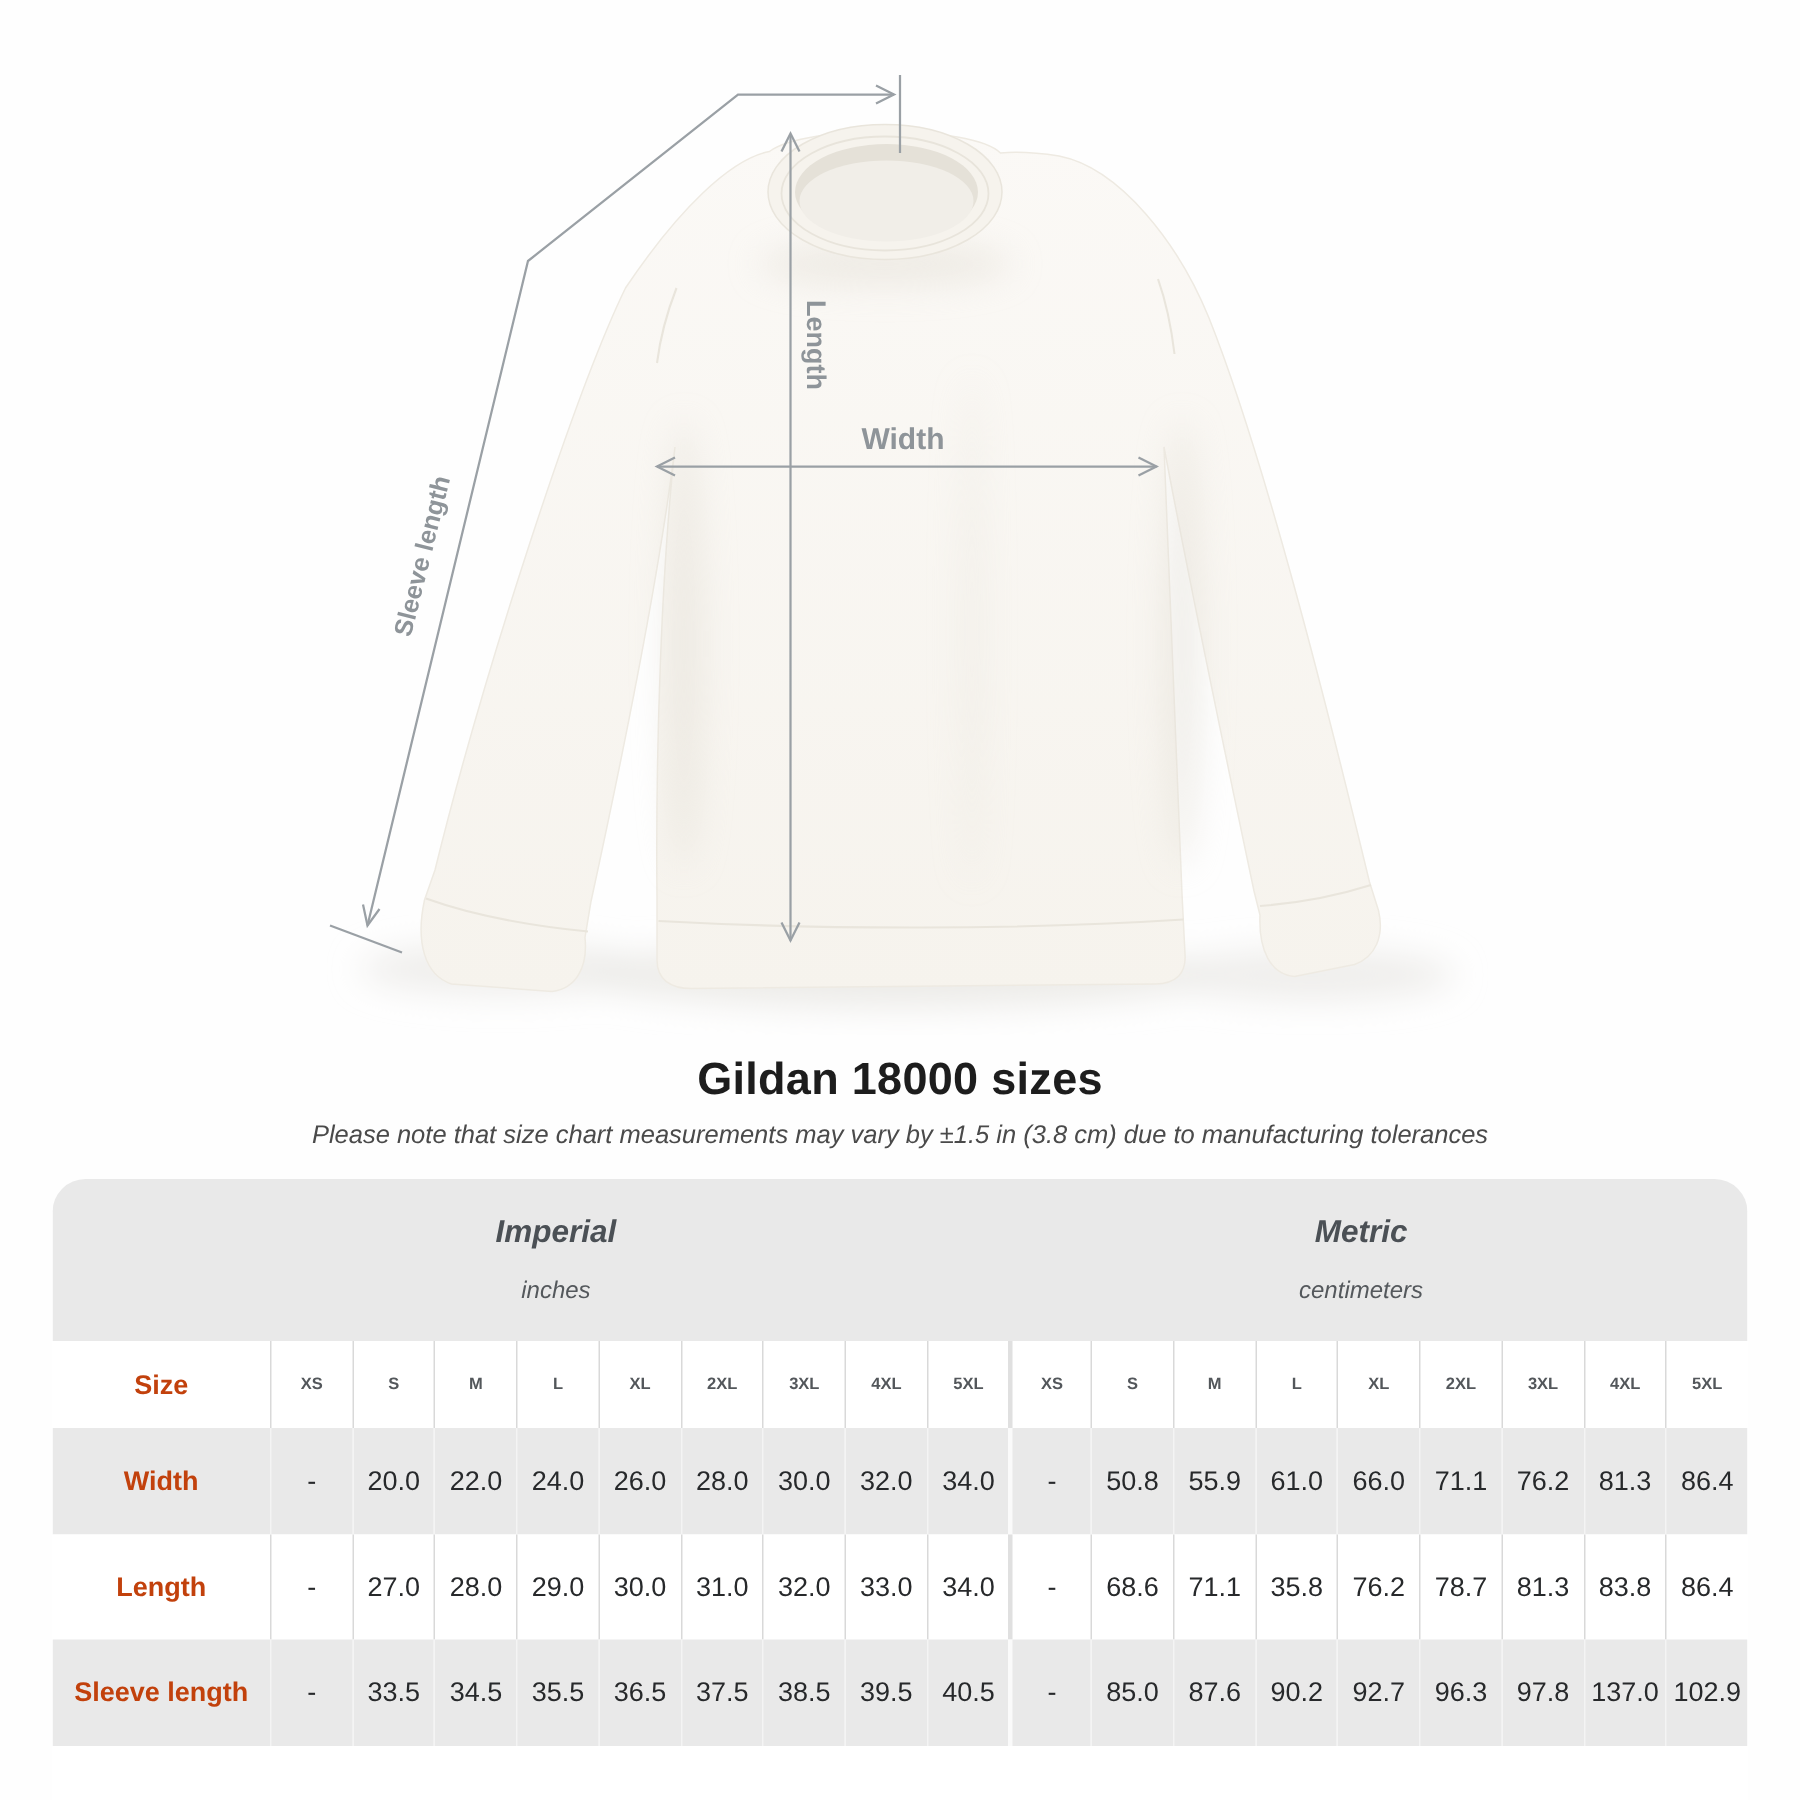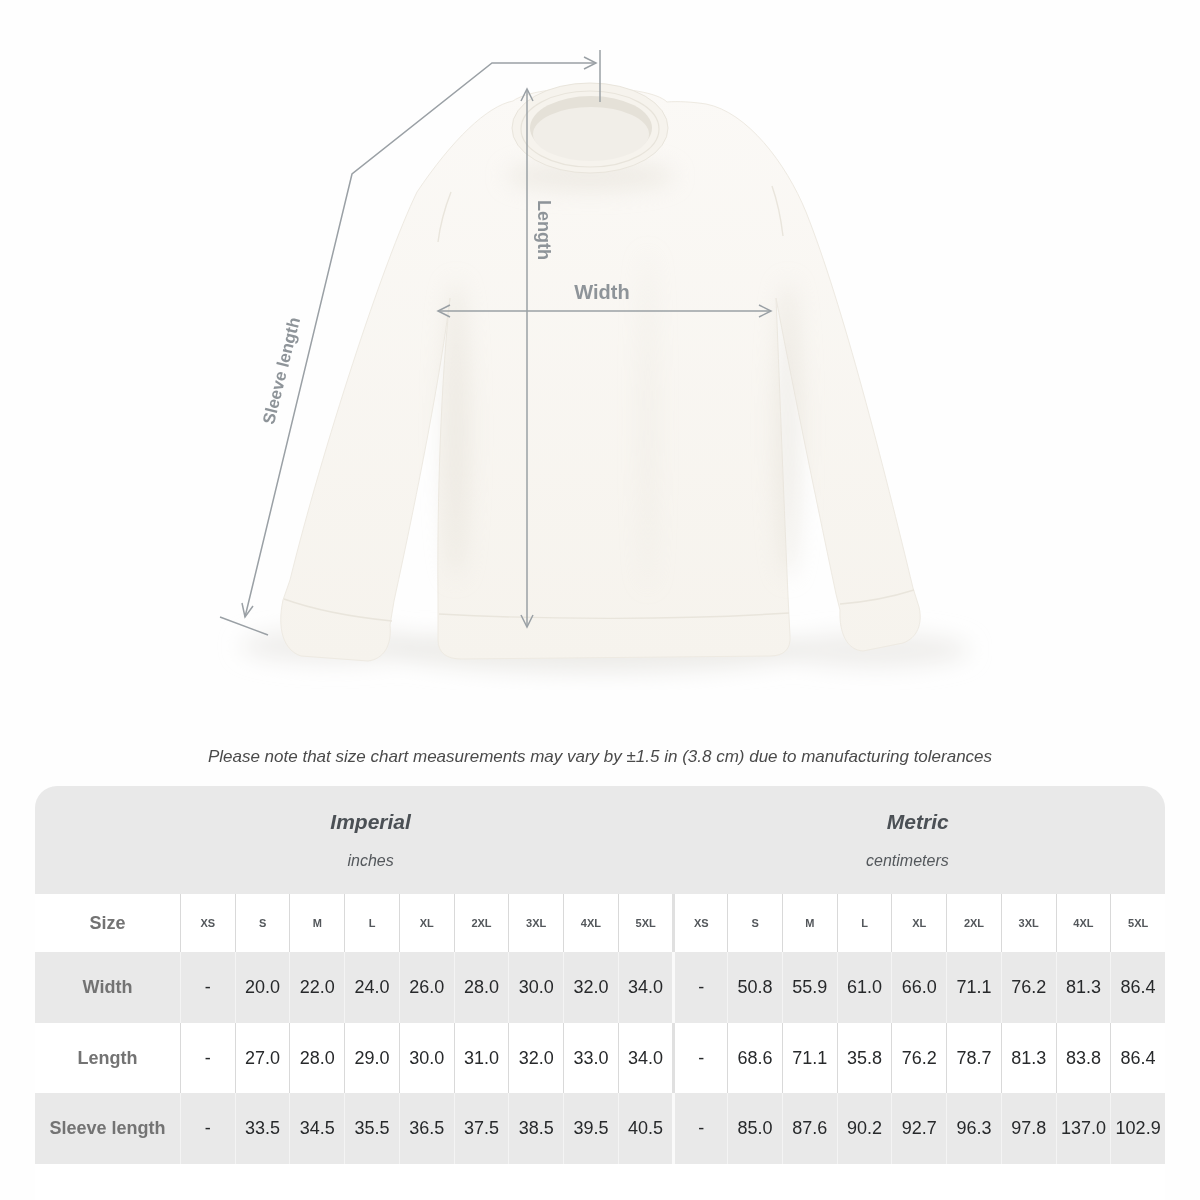--- a/index.html
+++ b/index.html
@@ -11,36 +11,36 @@
   .title{position:absolute;top:703px;left:0;width:100%;text-align:center;
          font-size:30px;font-weight:bold;color:#1d1d1d;letter-spacing:.2px;}
   .note{position:absolute;top:747px;left:0;width:100%;text-align:center;
         font-style:italic;font-size:17px;color:#4a4a4a;}
 
   .size-table{position:absolute;left:35px;top:786px;width:1130px;height:458px;
               border-radius:22px;overflow:hidden;background:#ffffff;}
   .unit-header{position:relative;height:108px;background:#e9e9e9;}
   .unit-group{position:absolute;top:50%;transform:translate(-50%,-50%);text-align:center;}
   .unit-group.imperial{left:29.7%;}
-  .unit-group.metric{left:77.2%;text-align:right;}
+  .unit-group.metric{left:77.2%;}
   .unit-name{font-size:21px;font-weight:bold;font-style:italic;color:#4b5055;}
   .unit-sub{margin-top:18px;font-size:16px;font-style:italic;color:#54585c;}
 
   .grid{display:grid;grid-template-columns:145px repeat(18,1fr);
         grid-template-rows:58px 71px 70px 71px;}
   .cell{display:flex;align-items:center;justify-content:center;}
   .row-white{background:#ffffff;}
   .row-gray{background:#e9e9e9;}
   .cell.b{border-left:1px solid #d9d9d9;}
   .cell.b.row-gray{border-left-color:#f4f4f4;}
   .cell.bg{border-left-width:3px;}
   .cell.bg.row-white{border-left-color:#e0e0e0;}
   .cell.bg.row-gray{border-left-color:#fafafa;}
   .val{font-size:18px;color:#27292b;}
-  .label-cell{font-weight:bold;font-size:18px;color:#737373;}
+  .label-cell{font-weight:bold;font-size:18px;color:#c2410c;}
   .size-head{font-weight:bold;font-size:11px;color:#53575b;}
 </style>
 </head>
 <body>
 
 <div class="stage">
 
   <svg class="diagram-svg" width="1200" height="700" viewBox="0 0 1200 700">
     <defs>
       <filter id="soft" x="-40%" y="-40%" width="180%" height="180%">
@@ -114,20 +114,21 @@
       <polyline points="253,606 245,617 242,603"></polyline>
       <line x1="600" y1="50" x2="600" y2="102"></line>
       <line x1="220" y1="617" x2="268" y2="635"></line>
     </g>
 
     <text x="538" y="200" font-size="18" transform="rotate(90 538 200)">Length</text>
     <text x="602" y="299" font-size="20" text-anchor="middle">Width</text>
     <text x="287" y="372" font-size="17" text-anchor="middle" transform="rotate(-76 287 372)">Sleeve length</text>
   </svg>
 
+  <div class="title">Gildan 18000 sizes</div>
   <div class="note">Please note that size chart measurements may vary by ±1.5 in (3.8 cm) due to manufacturing tolerances</div>
 
   <div class="size-table">
     <div class="unit-header">
       <div class="unit-group imperial">
         <div class="unit-name">Imperial</div>
         <div class="unit-sub">inches</div>
       </div>
       <div class="unit-group metric">
         <div class="unit-name">Metric</div>

